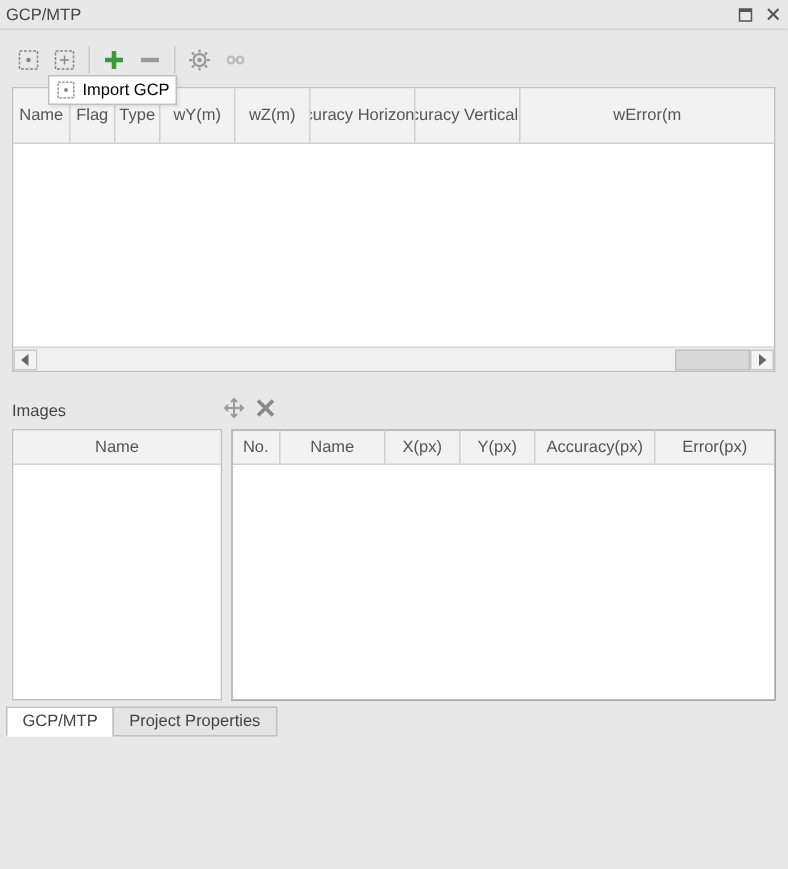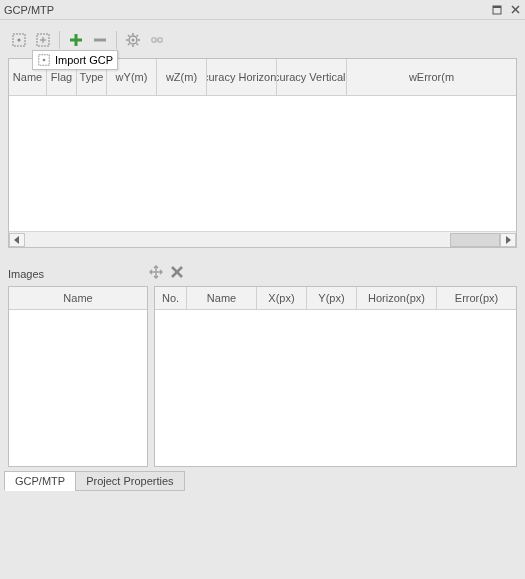--- a/index.html
+++ b/index.html
@@ -184,21 +184,21 @@
           </div>
           <div class="lt-body"></div>
         </div>
 
         <div class="obs-table">
           <div class="lt-head">
             <div class="lt-head-cell" style="width:32px">No.</div>
             <div class="lt-head-cell" style="width:70px">Name</div>
             <div class="lt-head-cell" style="width:50px">X(px)</div>
             <div class="lt-head-cell" style="width:50px">Y(px)</div>
-            <div class="lt-head-cell" style="width:80px">Horizon(px)</div>
+            <div class="lt-head-cell" style="width:80px">Accuracy(px)</div>
             <div class="lt-head-cell" style="flex:1;border-right:none">Error(px)</div>
           </div>
           <div class="lt-body"></div>
         </div>
       </div>
     </div>
 
   </div>
 
   <div class="bottom-tabs">

